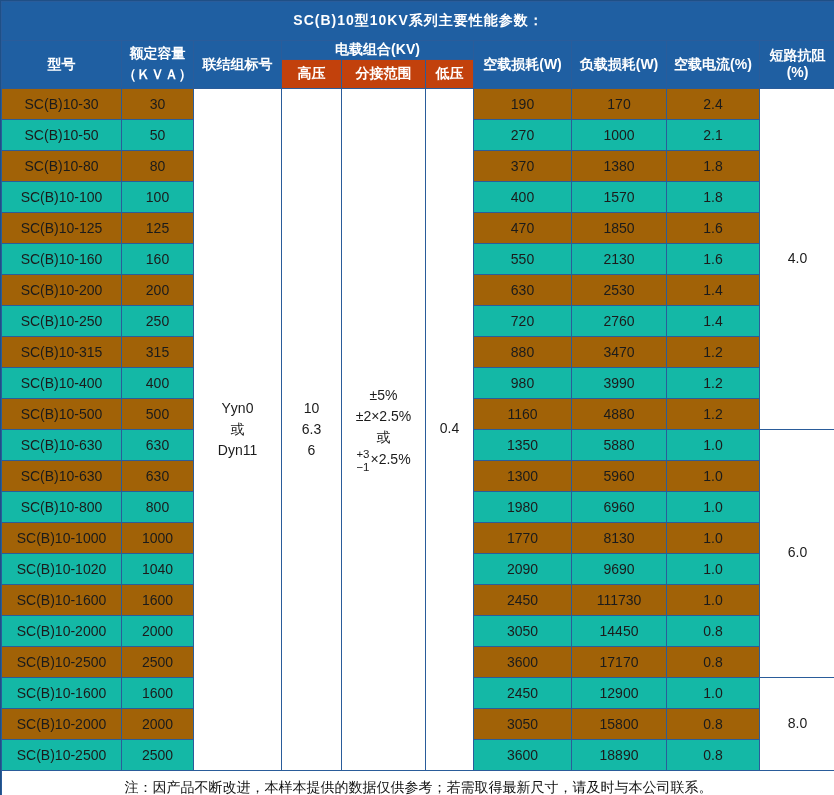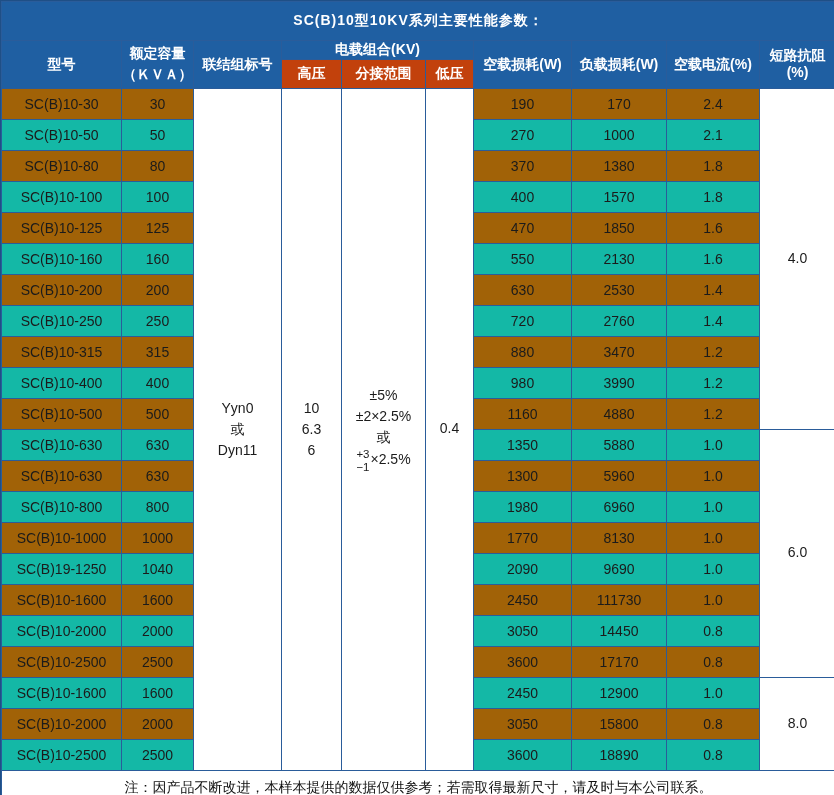--- a/index.html
+++ b/index.html
@@ -256,21 +256,21 @@
         <td class="cell">1.0</td>
       </tr>
       <tr class="row-light">
         <td class="cell model">SC(B)10-1000</td>
         <td class="cell">1000</td>
         <td class="cell">1770</td>
         <td class="cell">8130</td>
         <td class="cell">1.0</td>
       </tr>
       <tr class="row-blue">
-        <td class="cell model">SC(B)19-1250</td>
+        <td class="cell model">SC(B)10-1020</td>
         <td class="cell">1040</td>
         <td class="cell">2090</td>
         <td class="cell">9690</td>
         <td class="cell">1.0</td>
       </tr>
       <tr class="row-light">
         <td class="cell model">SC(B)10-1600</td>
         <td class="cell">1600</td>
         <td class="cell">2450</td>
         <td class="cell">111730</td>

